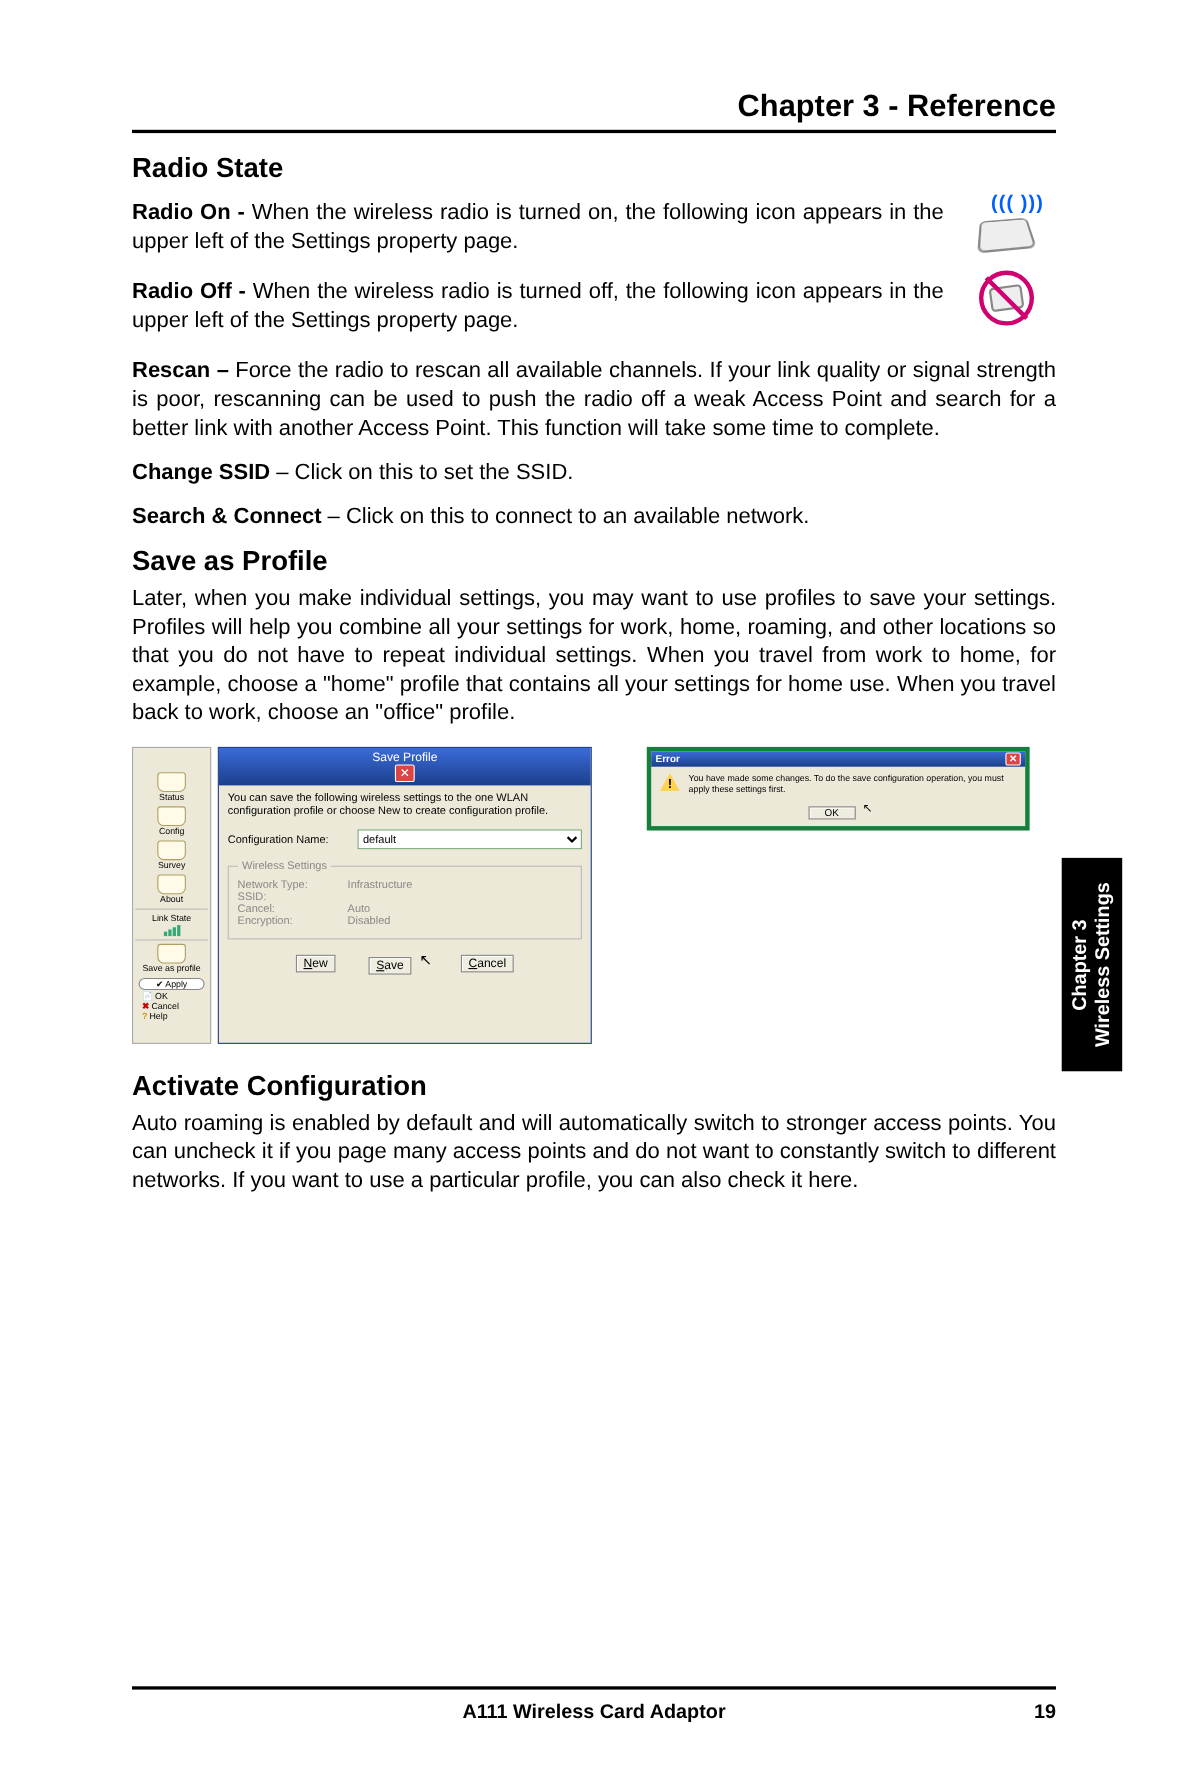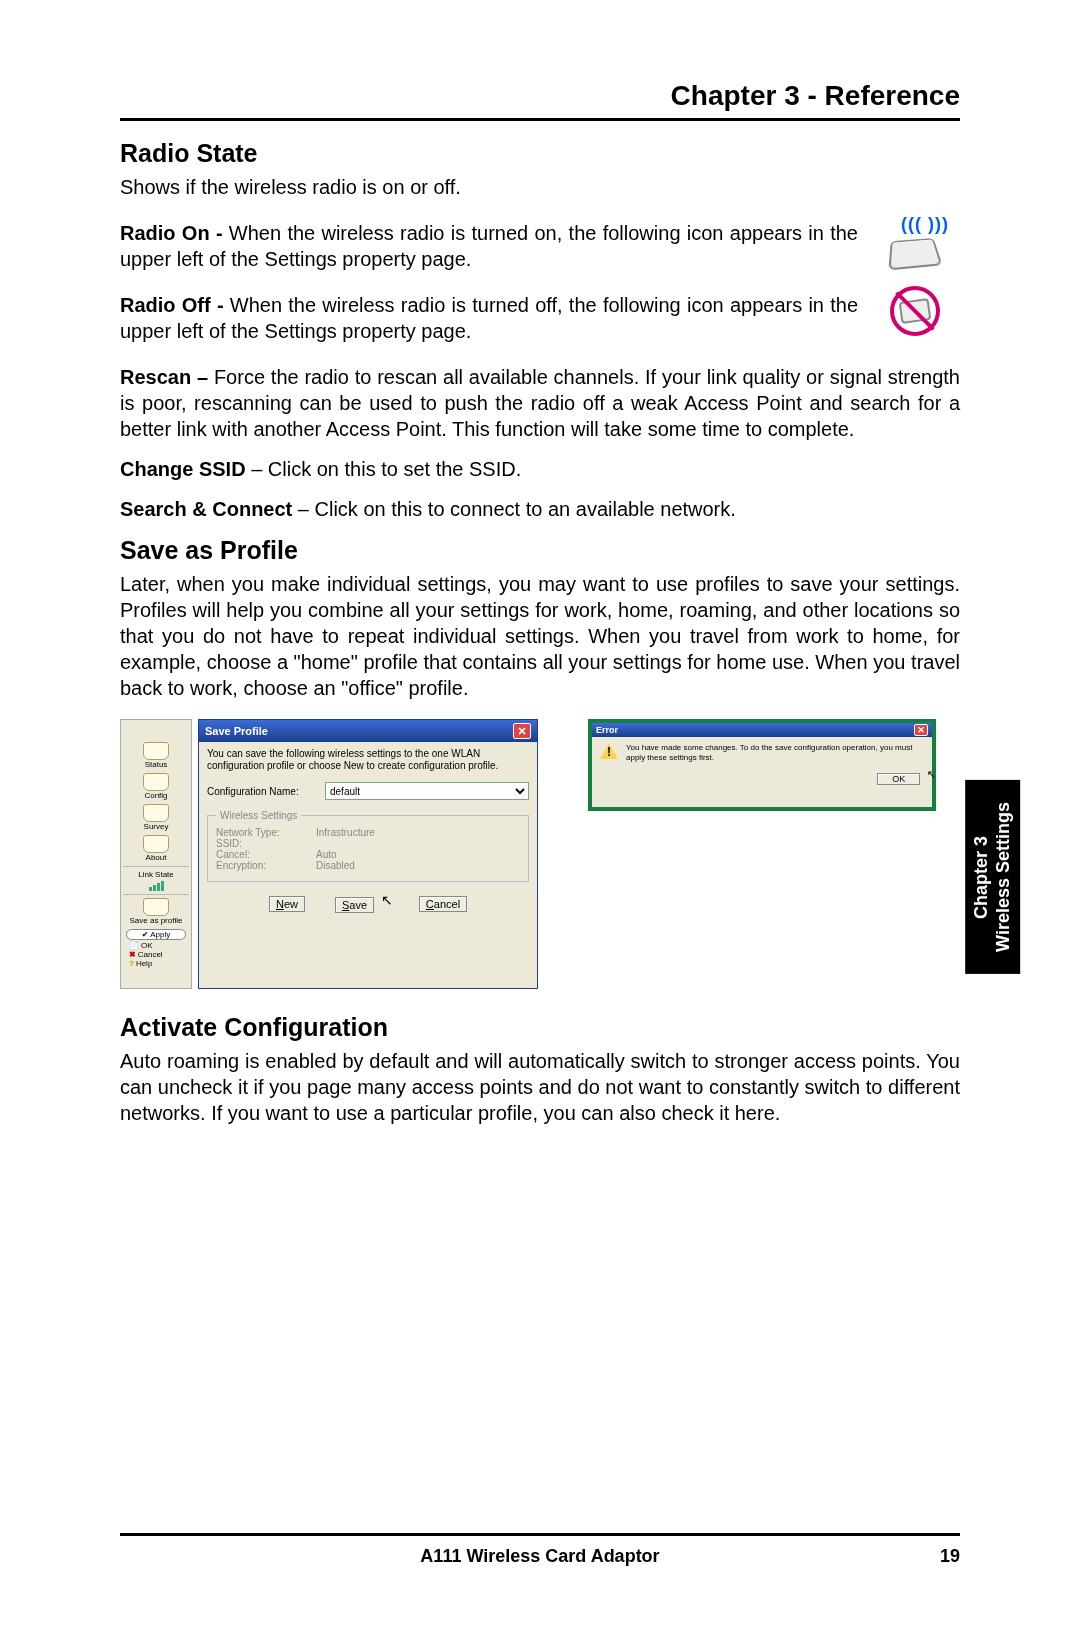--- a/index.html
+++ b/index.html
@@ -100,25 +100,26 @@
   .dialog {
     width: 340px;
     border: 1px solid #1b3f8b;
     background: #ece9d8;
     font-size: 11px;
     box-sizing: border-box;
   }
   .dialog .titlebar {
     background: linear-gradient(#3b6bd8, #1b3f8b);
     color: #fff;
-    font-weight: bold;
+    font-weight: normal;
     padding: 3px 6px;
     display: flex;
     justify-content: space-between;
     align-items: center;
+    flex-direction: column;
   }
   .dialog .closebox {
     background: #d44; color:#fff; width:16px; height:14px;
     font-size:11px; line-height:14px; text-align:center; border:1px solid #fff;
     border-radius:2px;
   }
   .dialog .dbody { padding: 6px 8px; }
   .dialog .desc { font-size: 10px; line-height:1.2; margin-bottom:10px; }
   .dialog .field-row { display:flex; align-items:center; gap:8px; margin-bottom:10px; }
   .dialog .field-row label { font-size:10px; width:110px; }
@@ -160,21 +161,21 @@
   .err-dialog .ebody {
     display:flex; gap:8px; padding:6px 8px; align-items:flex-start;
   }
   .warn-tri {
     width:18px; height:16px; background:#ffd24d; position:relative;
     clip-path: polygon(50% 0, 100% 100%, 0 100%);
     display:flex; align-items:flex-end; justify-content:center;
     font-weight:bold; font-size:12px; color:#000;
   }
   .err-dialog .msg { font-size:8px; line-height:1.25; flex:1; }
-  .err-dialog .ok-row { text-align:right; padding:3px 0 22px 0;}
+  .err-dialog .ok-row { text-align:center; padding:3px 0 6px 0;}
   .err-dialog .okbtn { border:1px solid #888; background:#efece0; font-size:9px; padding:0 14px; box-shadow: inset 1px 1px 0 #fff;}
   .footer {
     position:absolute; bottom:60px; left:120px; right:120px;
     border-top:3px solid #000; padding-top:10px;
     text-align:center; font-weight:bold; font-size:18px;
   }
   .footer .pnum { position:absolute; right:0; top:10px; font-size:18px; }
   
   .card-icon {
     width:44px; height:30px; background:#eee; border:2px solid #888; border-radius:6px;
@@ -196,21 +197,20 @@
   }
 </style>
 </head>
 <body>
 
 <div class="page">
 
   <div class="chapter-title">Chapter 3 - Reference</div>
 
   <h2 class="section">Radio State</h2>
-  <p class="body">Shows if the wireless radio is on or off.</p>
 
   <div class="radio-row">
     <p class="body">
       <span class="bold">Radio On - </span><span>When the wireless radio is turned on, the following icon appears in the upper left of the Settings property page.</span>
     </p>
     <div class="radio-icon">
       <div class="waves">(((  )))</div>
       <div class="card-icon"></div>
     </div>
   </div>

